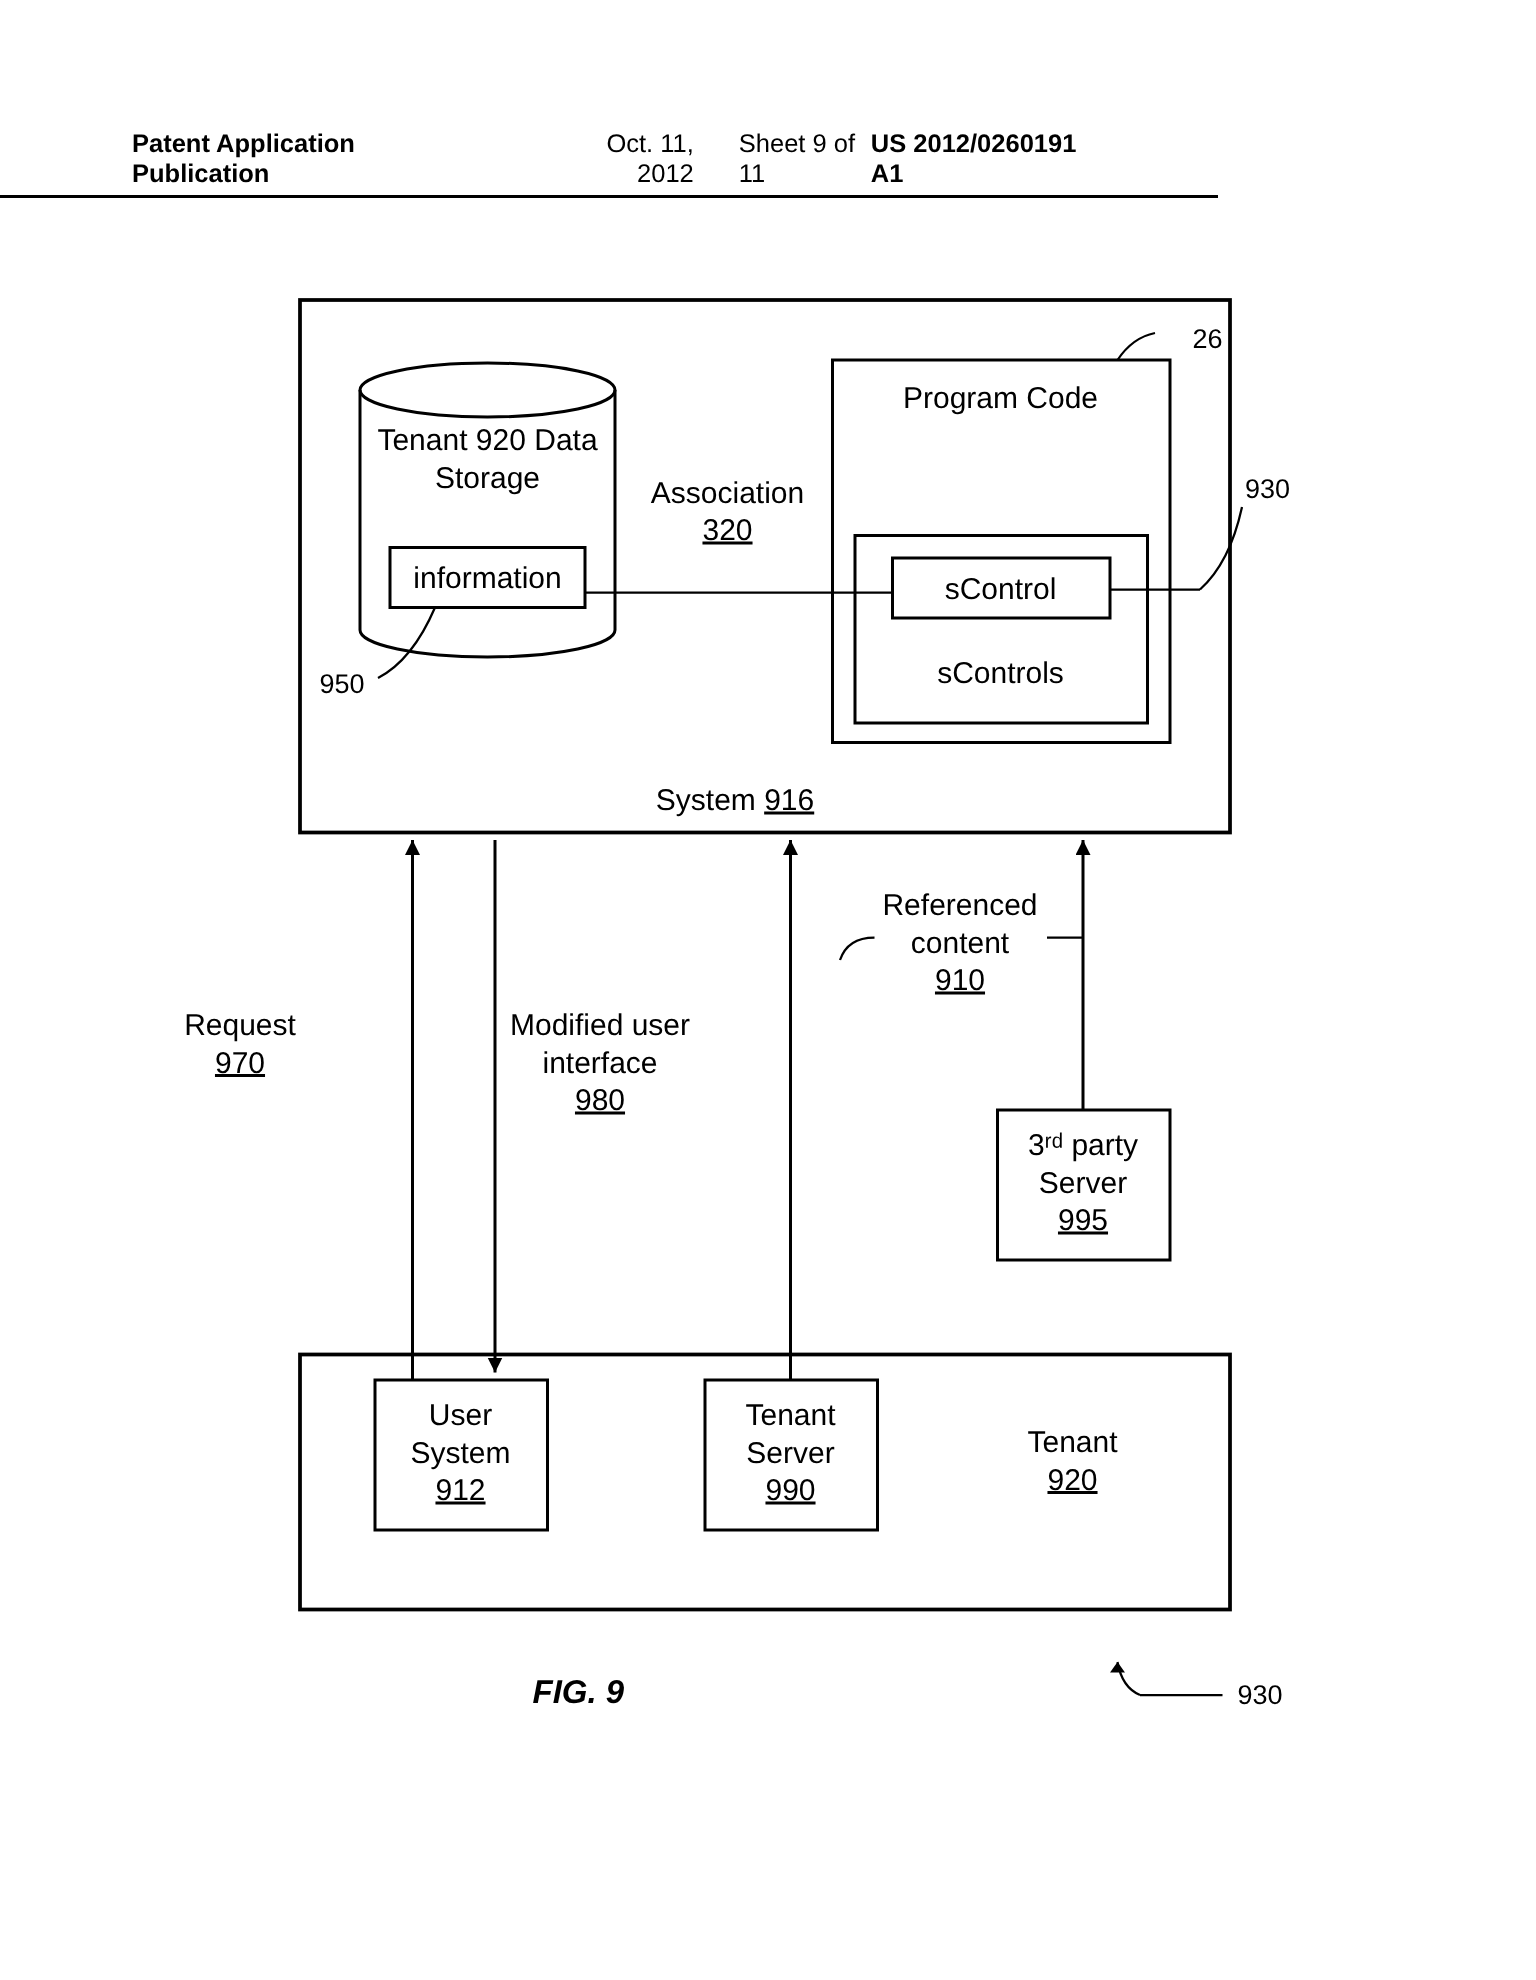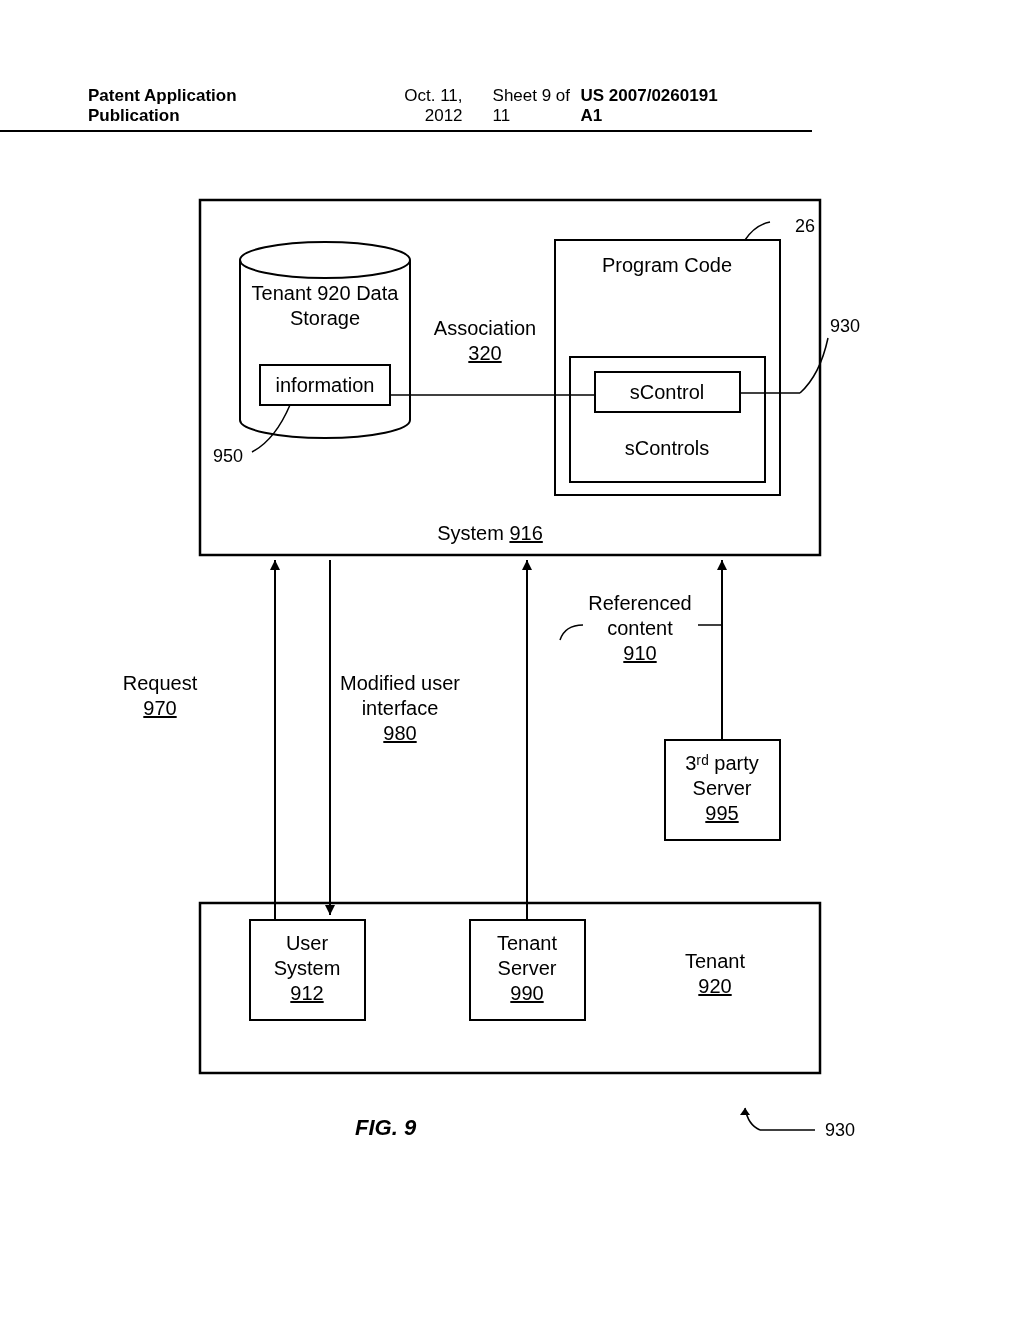--- a/index.html
+++ b/index.html
@@ -41,21 +41,21 @@
   .fig-title { font-size: 22px; font-weight: bold; font-style: italic; }
 </style>
 </head>
 <body>
 
 <div class="header">
   <div class="header-row">
     <span class="header-left">Patent Application Publication</span>
     <span class="header-mid">Oct. 11, 2012</span>
     <span class="header-sheet">Sheet 9 of 11</span>
-    <span class="header-right">US 2007/0260191 A1</span>
+    <span class="header-right">US 2012/0260191 A1</span>
   </div>
 </div>
 
 <svg class="svg-wrap" width="1024" height="1320">
   <defs>
     <marker id="arrow" markerWidth="12" markerHeight="12" refX="10" refY="5" orient="auto" markerUnits="userSpaceOnUse">
       <path d="M0,0 L10,5 L0,10 Z" fill="#000"></path>
     </marker>
   </defs>
 

